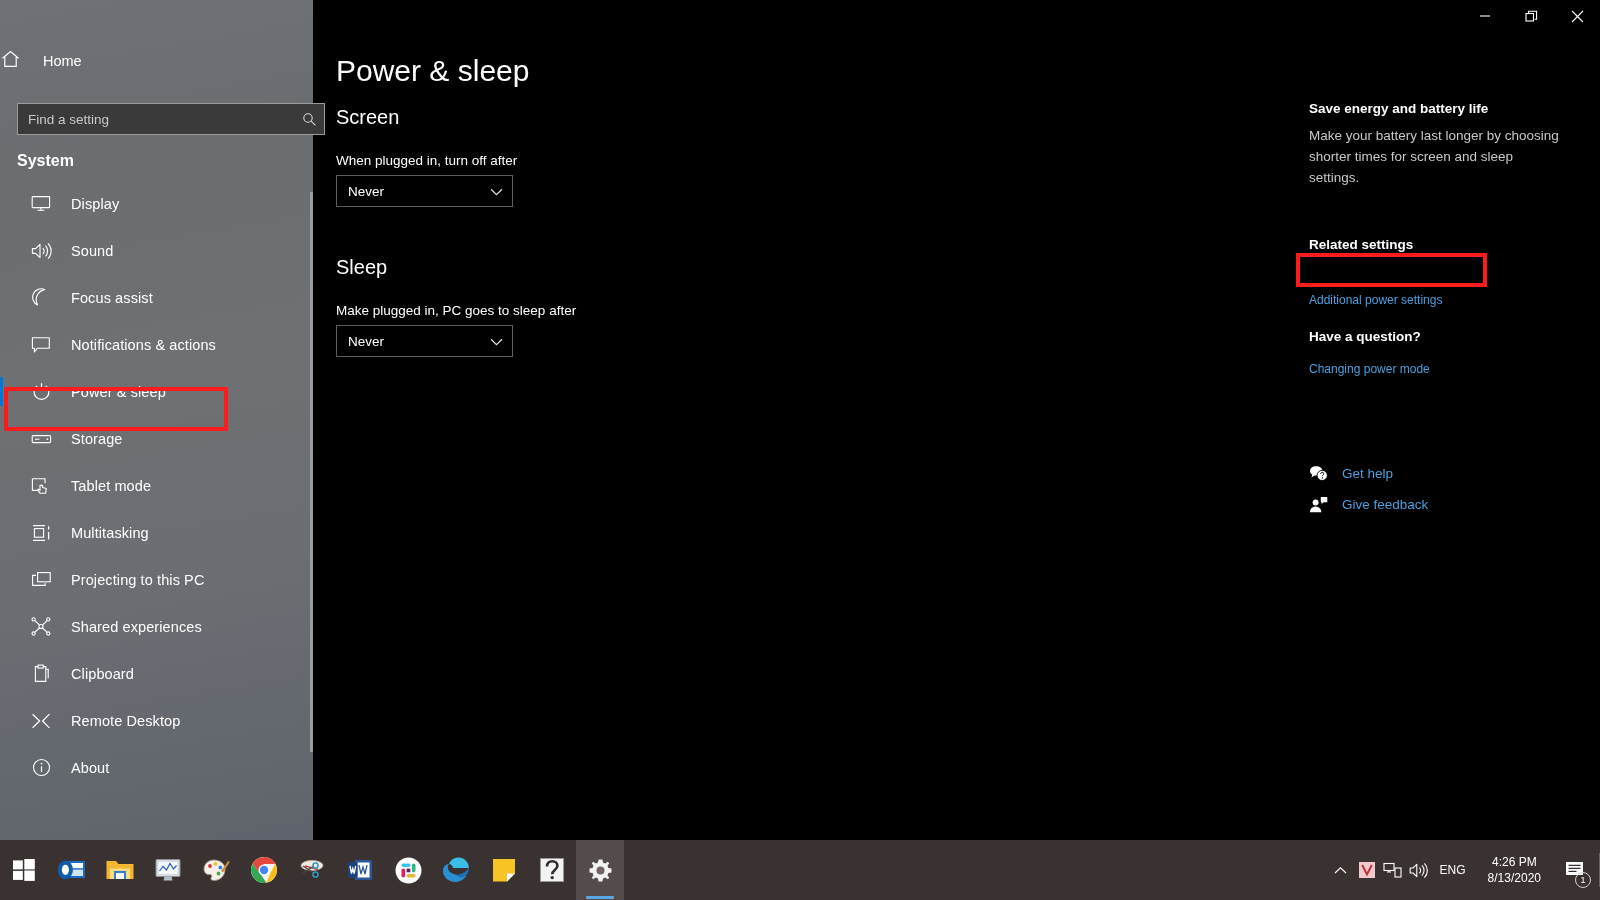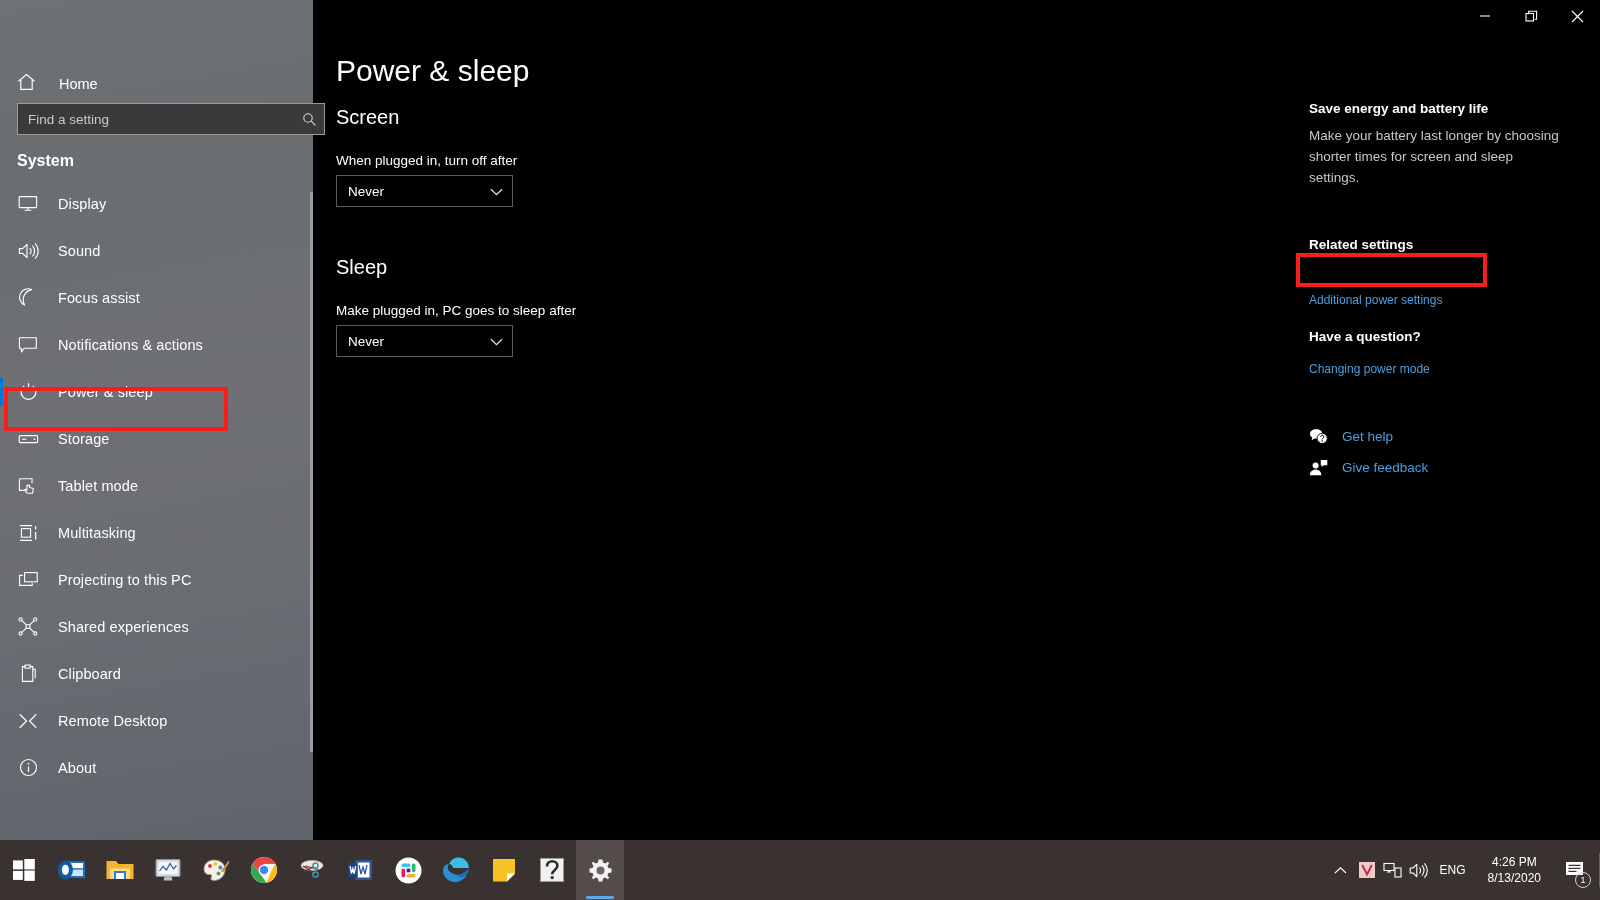--- a/index.html
+++ b/index.html
@@ -29,22 +29,22 @@
   .wbtn { width: 46px; height: 32px; display: flex; align-items: center; justify-content: center; }
 
   
   .sidebar {
     position: absolute; left: 0; top: 0; width: 313px; height: 840px;
     background: linear-gradient(170deg,#6e7276 0%,#6a6e71 18%,#6e7073 45%,#6a6d72 70%,#5f646c 100%);
   }
   .sb-inner { position: absolute; left: 0; top: 32px; width: 313px; height: 808px; }
 
   .home-row {
-    position: absolute; left: 0; top: 32px; width: 300px; height: 40px;
-    display: flex; align-items: center; padding-left: 17px;
+    position: absolute; left: 0; top: 9px; width: 300px; height: 40px;
+    display: flex; align-items: center; padding-left: 1px;
   }
   .home-row .lbl { font-size: 14.5px; color: #fff; margin-left: 23px; }
 
   .search-box {
     position: absolute; left: 17px; top: 71px; width: 308px; height: 32px;
     background: #3a3a3a; border: 1px solid #9a9a9a;
     display: flex; align-items: center;
   }
   .search-box input {
     flex: 1; height: 100%; background: transparent; border: 0; outline: none;
@@ -55,21 +55,21 @@
   .search-ico { width: 30px; display: flex; align-items: center; justify-content: center; }
 
   .sb-group {
     position: absolute; left: 17px; top: 120px;
     font-size: 16px; font-weight: bold; color: #ffffff;
   }
 
   .navlist { position: absolute; left: 0; top: 148px; width: 300px; }
   .navitem {
     position: relative; height: 47px; display: flex; align-items: center;
-    padding-left: 14px;
+    padding-left: 27px;
   }
   .navitem .nico {
     width: 28px; height: 24px; display: flex; align-items: center; justify-content: center;
     flex: 0 0 28px;
   }
   .navitem .nlbl { margin-left: 16px; font-size: 14.5px; color: #ffffff; letter-spacing: .1px; }
   .navitem.selected::before {
     content: ""; position: absolute; left: 0; top: 9px; width: 3px; height: 29px;
     background: #0078d7;
   }
@@ -104,21 +104,21 @@
   .rp-h.b { top: 205px; }
   .rp-h.c { top: 297px; }
   .rp-body {
     position: absolute; left: 16px; top: 93px; width: 250px;
     font-size: 13.5px; color: #c8c8c8; line-height: 21px;
   }
   .rp-link { position: absolute; left: 16px; font-size: 12px; color: #4c9fe0; }
   .rp-link.aps { top: 261px; }
   .rp-link.cpm { top: 330px; }
   .rp-iconlink {
-    position: absolute; left: 15px; display: flex; align-items: center; gap: 14px;
+    position: absolute; left: 15px; display: flex; align-items: center; gap: 14px; margin-top: 37px;
   }
   .rp-iconlink.gh { top: 394px; }
   .rp-iconlink.gf { top: 425px; justify-content: center; }
   .rp-iconlink .txt { font-size: 13.5px; color: #4c9fe0; }
   .rp-iconlink .ico { width: 20px; height: 20px; display: flex; align-items: center; justify-content: center; }
 
   
   .redbox { position: absolute; border: 4px solid #fb1c1c; pointer-events: none; }
   #rb-nav  { left: 4px;    top: 387px; width: 224px; height: 44px; }
   #rb-link { left: 1296px; top: 253px; width: 191px; height: 34px; }

